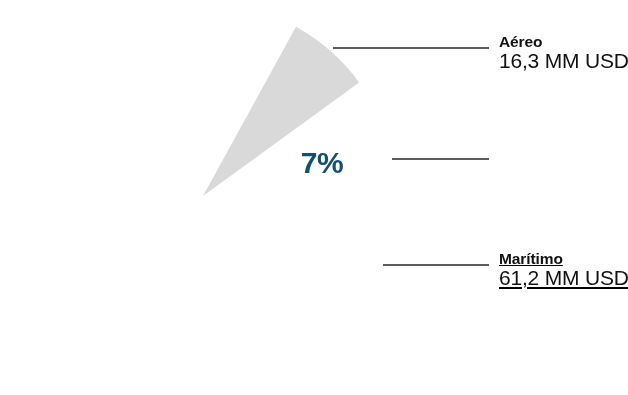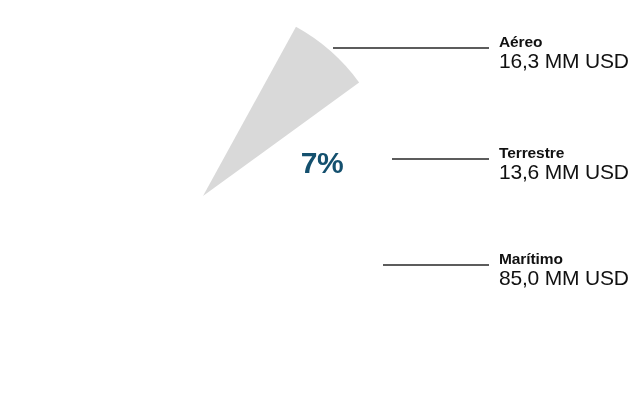--- a/index.html
+++ b/index.html
@@ -81,24 +81,20 @@
     <text class="slice-label" x="252" y="285" text-anchor="middle" font-family="Liberation Sans, sans-serif" font-size="36" font-weight="bold" fill="#ffffff">85%</text>
   </svg>
 
   <div class="legend-layer">
 
     <div class="legend-entry" style="left:499px; top:32px;">
       <div class="legend-name">Aéreo</div>
       <div class="legend-value">16,3 MM USD</div>
     </div>
 
-    <div class="legend-entry" style="left:499px; top:143px;">
-      <div class="legend-name">Terrestre</div>
-      <div class="legend-value">13,6 MM USD</div>
-    </div>
 
-    <div class="legend-entry" style="left:499px; top:249px;">
+    <div class="legend-entry" style="left:499px; top:249px;text-decoration:underline;">
       <div class="legend-name">Marítimo</div>
-      <div class="legend-value">85,0 MM USD</div>
+      <div class="legend-value">61,2 MM USD</div>
     </div>
 
   </div>
 </div>
 
 </body></html>

